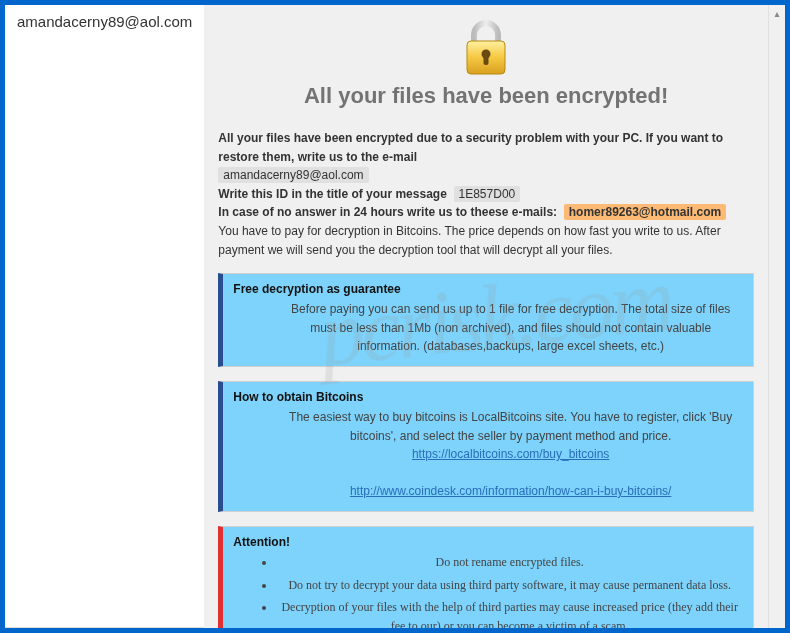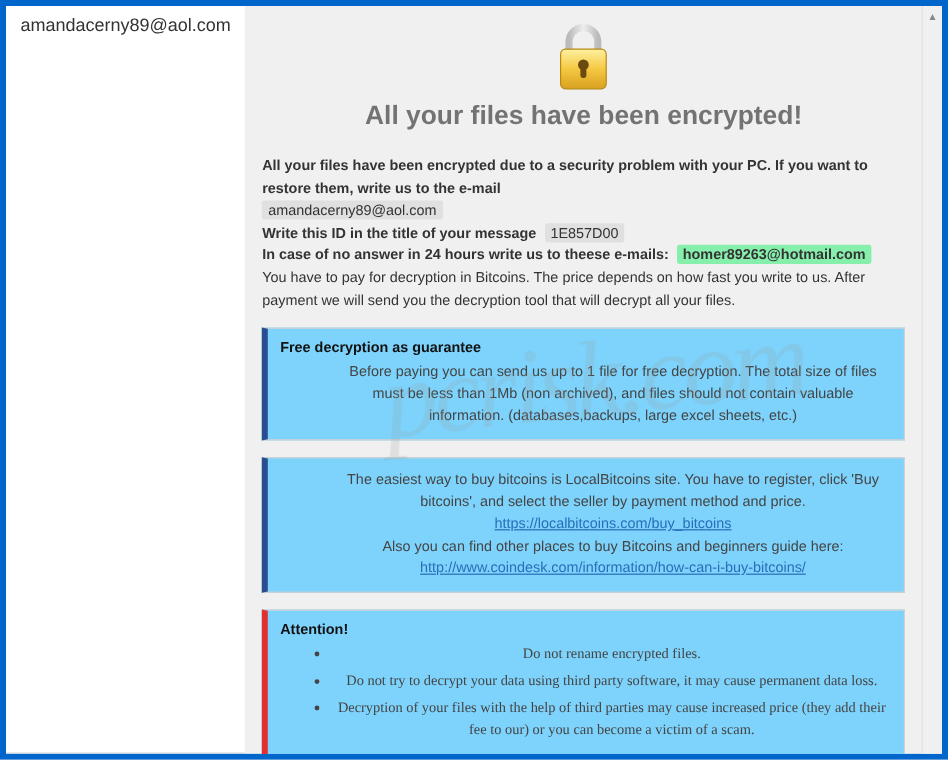--- a/index.html
+++ b/index.html
@@ -68,21 +68,21 @@
     color: #737373;
   }
   .intro { margin-bottom: 14px; line-height: 1.55; }
   .intro b { font-weight: bold; }
   .hl-gray {
     background: #e0e0e0;
     padding: 1px 5px;
     border-radius: 2px;
   }
   .hl-yellow {
-    background: #86efac;
+    background: #fdba74;
     padding: 1px 5px;
     border-radius: 2px;
   }
   .panel {
     border-top: 1px solid #d0d0d0;
     border-right: 1px solid #d0d0d0;
     border-bottom: 1px solid #d0d0d0;
     border-left: 5px solid;
     padding: 8px 10px 10px 10px;
     margin-bottom: 14px;
@@ -166,24 +166,25 @@
         <span>&nbsp;</span><span class="hl-yellow"><b>homer89263@hotmail.com</b></span><br>
         <span>You have to pay for decryption in Bitcoins. The price depends on how fast you write to us. After payment we will send you the decryption tool that will decrypt all your files.</span>
       </div>
 
       <div class="panel panel--blue">
         <h3>Free decryption as guarantee</h3>
         <div class="body">Before paying you can send us up to 1 file for free decryption. The total size of files must be less than 1Mb (non archived), and files should not contain valuable information. (databases,backups, large excel sheets, etc.)</div>
       </div>
 
       <div class="panel panel--blue">
+        <h3>How to obtain Bitcoins</h3>
         <div class="body">
           <span>The easiest way to buy bitcoins is LocalBitcoins site. You have to register, click 'Buy bitcoins', and select the seller by payment method and price.</span><br>
           <a href="#">https://localbitcoins.com/buy_bitcoins</a><br>
-          <span>Also you can find other places to buy Bitcoins and beginners guide here:</span><br>
+          <br>
           <a href="#">http://www.coindesk.com/information/how-can-i-buy-bitcoins/</a>
         </div>
       </div>
 
       <div class="panel panel--red">
         <h3>Attention!</h3>
         <div class="body">
           <ul class="bullets">
             <li>Do not rename encrypted files.</li>
             <li>Do not try to decrypt your data using third party software, it may cause permanent data loss.</li>

